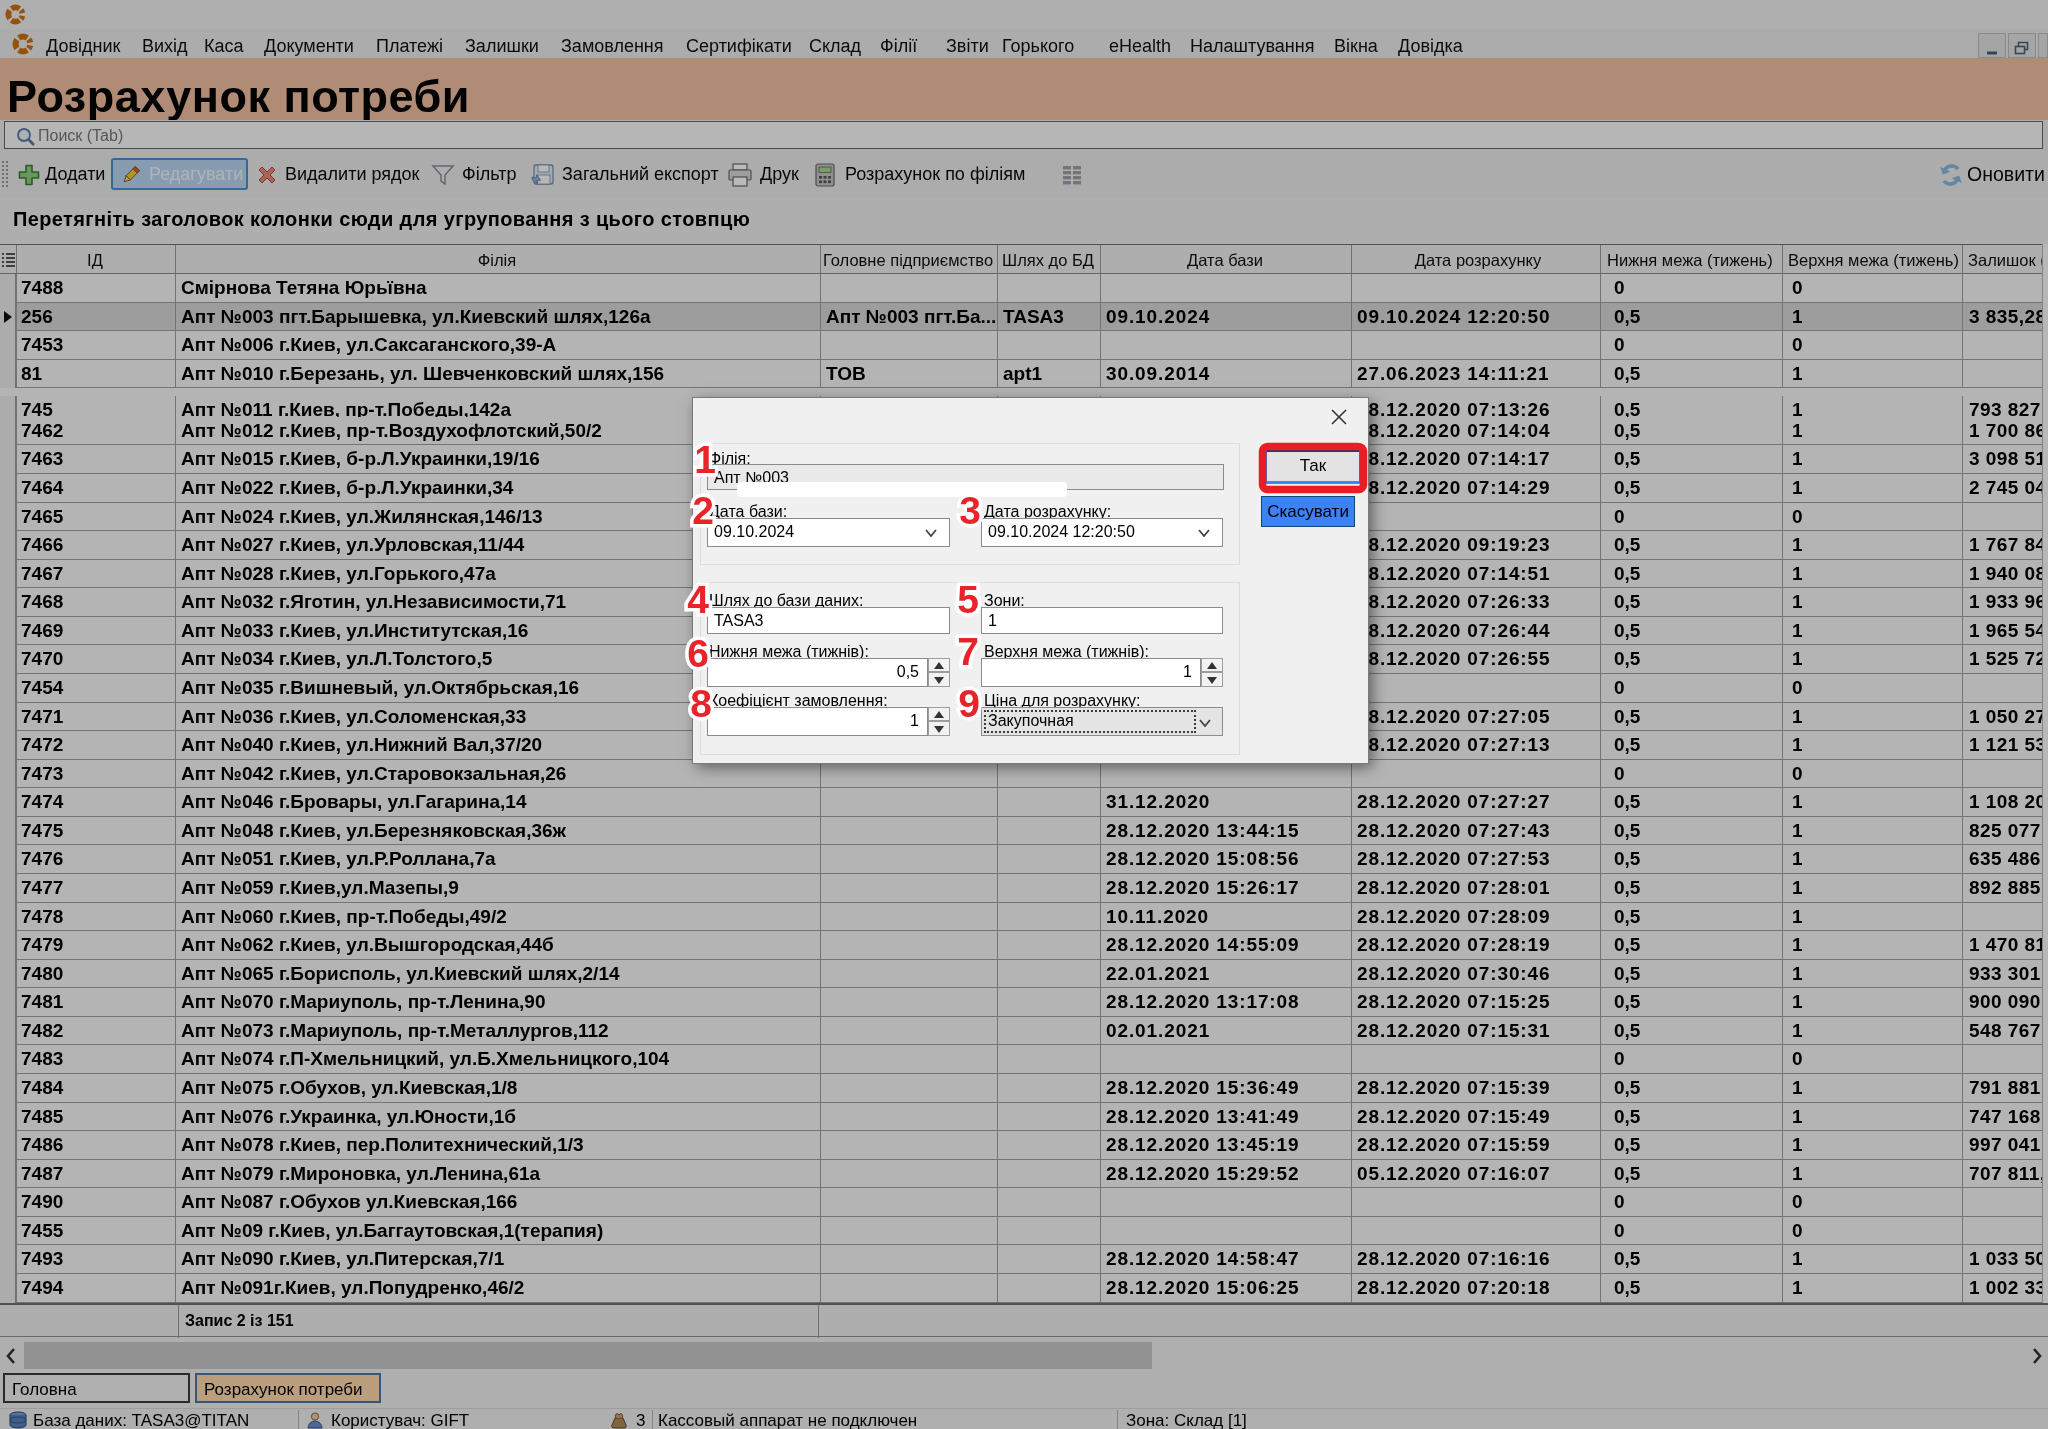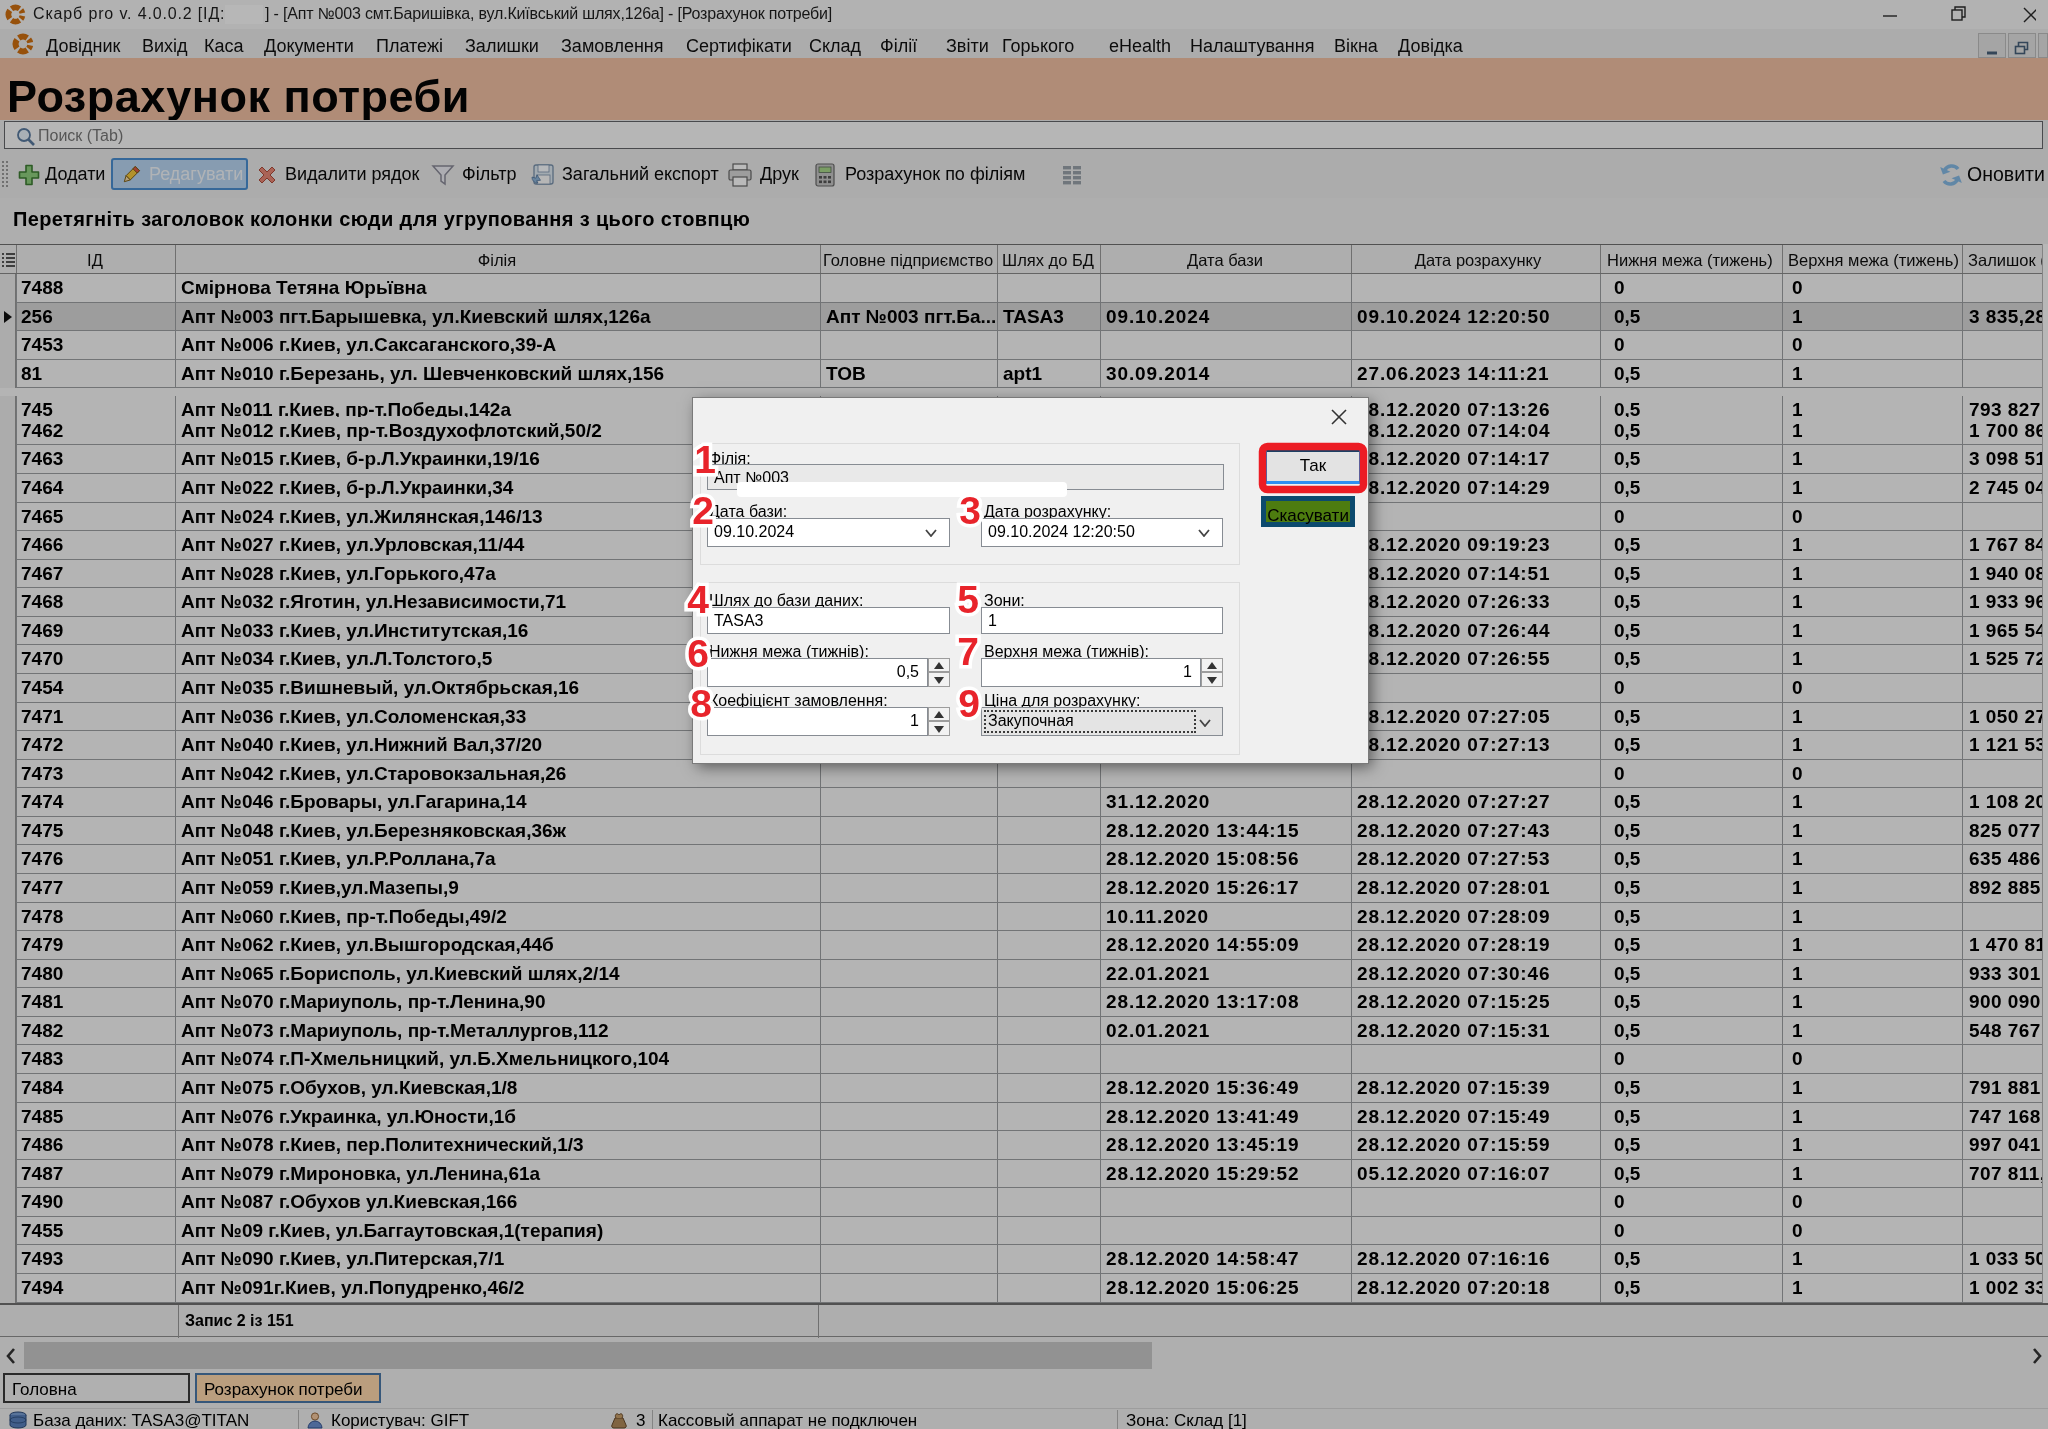--- a/index.html
+++ b/index.html
@@ -46,34 +46,20 @@
 #dlgtitle span { position:absolute; left:7px; top:11px; font-size:17px; color:#000; }
 .gbox { position:absolute; left:7px; width:540px; border:1px solid #dcdcdc; }
 .lbl { position:absolute; font-size:16px; color:#000; white-space:pre; }
 .inp { position:absolute; background:#fff; border:1px solid #878c93; font-size:16px; color:#000; }
 .inp span { position:absolute; left:6px; top:4px; }
 .chev { position:absolute; width:12px; height:8px; }
 .spin { position:absolute; width:22px; background:#f2f2f2; border:1px solid #9d9d9d; }
 .btn { position:absolute; font-size:17px; color:#000; text-align:center; }
 </style></head><body>
 <div id="screen">
-<div id="titlebar" style="position:absolute;left:0;top:0;width:2048px;height:29px;background:#f4f4f4;">
-      <span class="t" style="left:33px;letter-spacing:0.85px">Скарб pro v. 4.0.0.2 [ІД:</span>
-      <div class="abs" style="left:225px;top:5px;width:38px;height:19px;background:#fbfbfb;"></div>
-      <span class="t" style="left:265px;letter-spacing:-0.18px">] - [Апт №003 смт.Баришівка, вул.Київський шлях,126а] - [Розрахунок потреби]</span>
-      <svg class="abs" style="left:1876px;top:5px" width="160" height="20" viewBox="0 0 160 20">
-<g stroke="#2a2a2a" stroke-width="1.4" fill="none">
-<line x1="7" y1="11" x2="21" y2="11"></line>
-<rect x="76" y="5" width="10" height="10"></rect>
-          <path d="M 79 5 v -3 h 10 v 10 h -3"></path>
-<line x1="148" y1="3" x2="162" y2="17"></line>
-          <line x1="162" y1="3" x2="148" y2="17"></line>
-</g>
-      </svg>
-    </div>
     <div id="menubar">
       <span class="m" style="left:46px">Довідник</span>
       <span class="m" style="left:142px">Вихід</span>
       <span class="m" style="left:204px">Каса</span>
       <span class="m" style="left:264px">Документи</span>
       <span class="m" style="left:376px">Платежі</span>
       <span class="m" style="left:465px">Залишки</span>
       <span class="m" style="left:561px">Замовлення</span>
       <span class="m" style="left:686px">Сертифікати</span>
       <span class="m" style="left:809px">Склад</span>
@@ -1037,21 +1023,21 @@
       </svg>
       <div class="lbl" style="left:291px;top:294px">Ціна для розрахунку:</div>
       <div class="inp" style="left:288px;top:309px;width:242px;height:29px;background:#e4e4e4">
         <span>Закупочная</span>
       </div>
       <div class="abs" style="left:291px;top:312px;width:212px;height:23px;border:2px dotted #3a3a3a"></div>
       <svg class="chev" style="left:506px;top:321px" viewBox="0 0 12 8">
         <path d="M1 1 L6 7 L11 1" fill="none" stroke="#444" stroke-width="1.8"></path>
       </svg>
       <div class="btn" style="left:573px;top:52px;width:94px;height:34px;background:#e3e3e3;border-top:2px solid #1d3f63;border-bottom:3px solid #2f8ff2;border-left:1px solid #2f74c0;border-right:1px solid #2f74c0;line-height:28px">Так</div>
-      <div class="btn" style="left:568px;top:98px;width:94px;height:31px;background:#4d7c0f;border:5px solid #0c4a6e;line-height:29px">Скасувати</div>
+      <div class="btn" style="left:568px;top:98px;width:94px;height:31px;background:#3b82f6;border:1px solid #0c4a6e;line-height:29px">Скасувати</div>
     </div>
     <svg class="abs" style="left:0;top:0;z-index:50" width="2048" height="1429" viewBox="0 0 2048 1429">
       <rect x="1262.5" y="446.5" width="101" height="43" rx="5" fill="none" stroke="#ec1c24" stroke-width="7.5"></rect>
       <text x="705" y="473" text-anchor="middle" font-family="Liberation Sans" font-size="39" font-weight="bold" fill="#e8242b" stroke="#ffffff" stroke-width="7" paint-order="stroke" style="paint-order:stroke">1</text>
       <text x="703" y="524" text-anchor="middle" font-family="Liberation Sans" font-size="39" font-weight="bold" fill="#e8242b" stroke="#ffffff" stroke-width="7" paint-order="stroke" style="paint-order:stroke">2</text>
       <text x="970" y="524" text-anchor="middle" font-family="Liberation Sans" font-size="39" font-weight="bold" fill="#e8242b" stroke="#ffffff" stroke-width="7" paint-order="stroke" style="paint-order:stroke">3</text>
       <text x="698" y="613" text-anchor="middle" font-family="Liberation Sans" font-size="39" font-weight="bold" fill="#e8242b" stroke="#ffffff" stroke-width="7" paint-order="stroke" style="paint-order:stroke">4</text>
       <text x="968" y="613" text-anchor="middle" font-family="Liberation Sans" font-size="39" font-weight="bold" fill="#e8242b" stroke="#ffffff" stroke-width="7" paint-order="stroke" style="paint-order:stroke">5</text>
       <text x="698" y="667" text-anchor="middle" font-family="Liberation Sans" font-size="39" font-weight="bold" fill="#e8242b" stroke="#ffffff" stroke-width="7" paint-order="stroke" style="paint-order:stroke">6</text>
       <text x="968" y="665" text-anchor="middle" font-family="Liberation Sans" font-size="39" font-weight="bold" fill="#e8242b" stroke="#ffffff" stroke-width="7" paint-order="stroke" style="paint-order:stroke">7</text>

